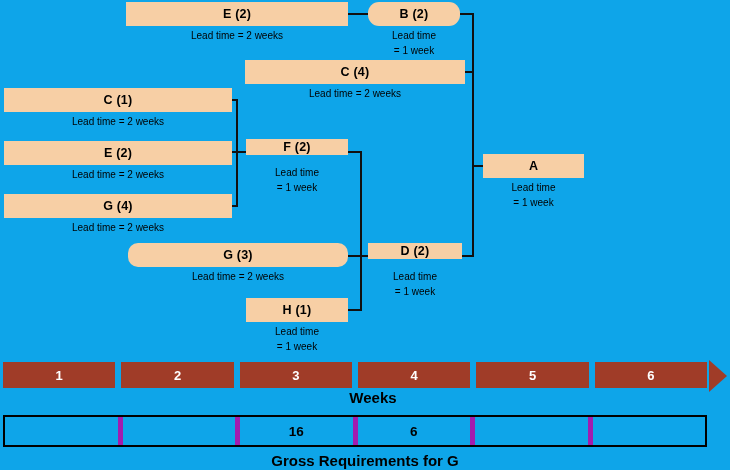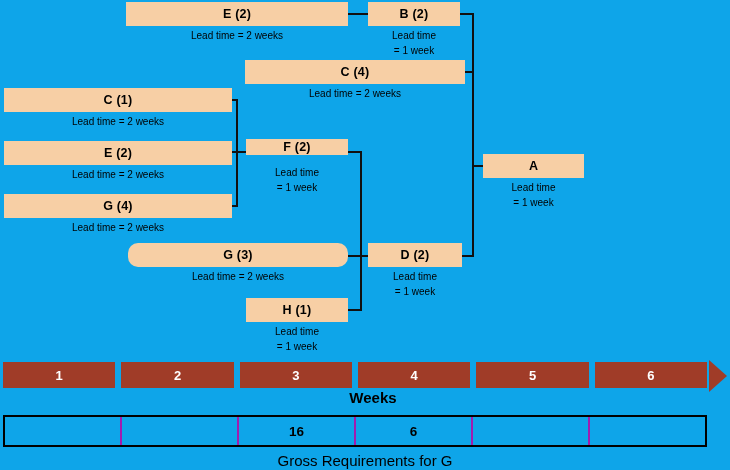--- a/index.html
+++ b/index.html
@@ -76,35 +76,35 @@
 
   
   .gr-table {
     position: absolute;
     border: 2px solid #000000;
     box-sizing: border-box;
     display: flex;
   }
   .gr-cell {
     flex: 1 1 0;
-    border-right: 2px solid #a21caf;
+    border-right: 5px solid #a21caf;
     box-sizing: border-box;
     display: flex;
     align-items: center;
     justify-content: center;
     font-weight: bold;
     font-size: 13.5px;
     color: #000000;
   }
   .gr-cell:last-child { border-right: none; }
   .gr-caption {
     position: absolute;
     width: 730px;
     text-align: center;
-    font-weight: normal;
+    font-weight: bold;
     font-size: 15px;
     color: #000000;
   }
 </style>
 </head>
 <body>
 
 <div id="stage">
 
   <div id="connectors">
@@ -125,21 +125,21 @@
       <div class="conn conn-h" style="left: 348px; top: 309px; width: 14px;"></div>
       <div class="conn conn-h" style="left: 360px; top: 255px; width: 10px;"></div>
     </div>
 
   <div id="nodes">
       <div class="node">
         <div class="node-box" style="left: 126px; top: 2px; width: 222px; height: 24px;">E (2)</div>
         <div class="node-caption" style="left: 126px; top: 28px; width: 222px;">Lead time = 2 weeks</div>
       </div>
       <div class="node">
-        <div class="node-box" style="left: 368px; top: 2px; width: 92px; height: 24px;">B (2)</div>
+        <div class="node-box" style="left: 368px; top: 2px; width: 92px; height: 24px; border-radius: 11px;">B (2)</div>
         <div class="node-caption" style="left: 368px; top: 28px; width: 92px;">Lead time
 = 1 week</div>
       </div>
       <div class="node">
         <div class="node-box" style="left: 245px; top: 60px; width: 220px; height: 24px;">C (4)</div>
         <div class="node-caption" style="left: 245px; top: 86px; width: 220px;">Lead time = 2 weeks</div>
       </div>
       <div class="node">
         <div class="node-box" style="left: 4px; top: 88px; width: 228px; height: 24px;">C (1)</div>
         <div class="node-caption" style="left: 4px; top: 114px; width: 228px;">Lead time = 2 weeks</div>
@@ -160,21 +160,21 @@
       </div>
       <div class="node">
         <div class="node-box" style="left: 4px; top: 194px; width: 228px; height: 24px;">G (4)</div>
         <div class="node-caption" style="left: 4px; top: 220px; width: 228px;">Lead time = 2 weeks</div>
       </div>
       <div class="node">
         <div class="node-box" style="left: 128px; top: 243px; width: 220px; height: 24px; border-radius: 10px;">G (3)</div>
         <div class="node-caption" style="left: 128px; top: 269px; width: 220px;">Lead time = 2 weeks</div>
       </div>
       <div class="node">
-        <div class="node-box" style="left: 368px; top: 243px; width: 94px; height: 24px;">D (2)</div>
+        <div class="node-box" style="left: 368px; top: 243px; width: 94px; height: 16px;">D (2)</div>
         <div class="node-caption" style="left: 368px; top: 269px; width: 94px;">Lead time
 = 1 week</div>
       </div>
       <div class="node">
         <div class="node-box" style="left: 246px; top: 298px; width: 102px; height: 24px;">H (1)</div>
         <div class="node-caption" style="left: 246px; top: 324px; width: 102px;">Lead time
 = 1 week</div>
       </div>
     </div>
 

